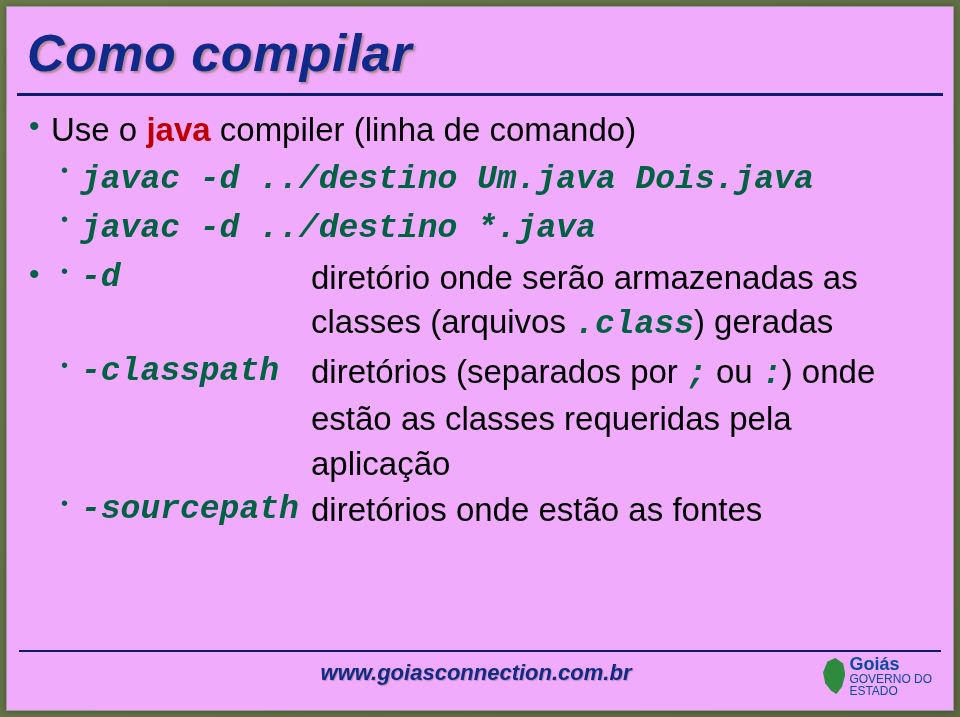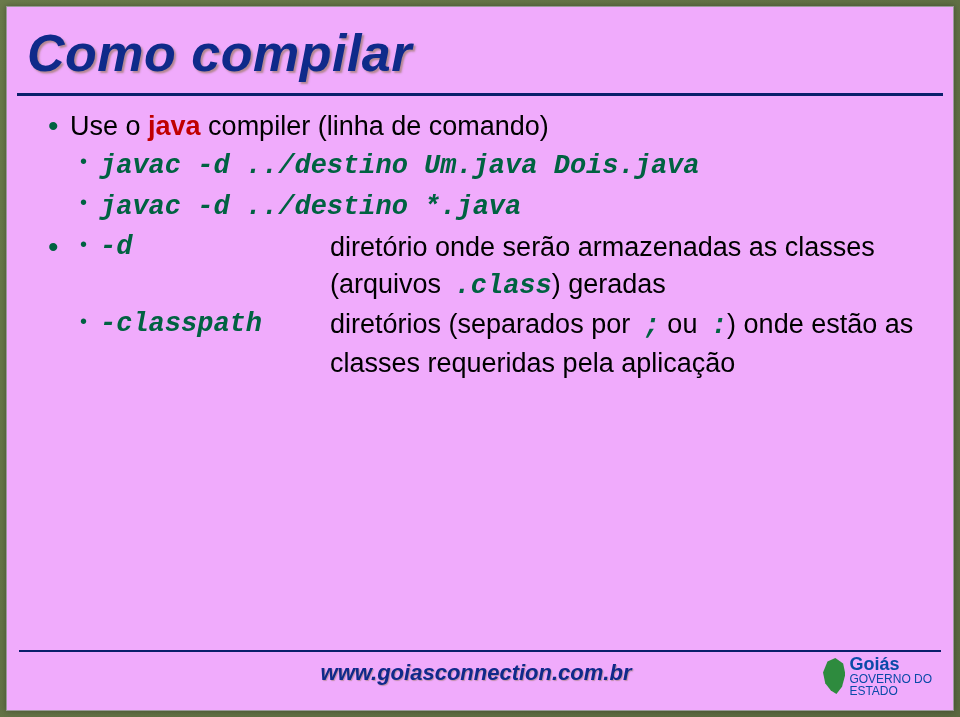--- a/index.html
+++ b/index.html
@@ -23,22 +23,22 @@
   }
   .title {
     font-size: 52px;
     font-weight: 900;
     font-style: italic;
     color: #0f2a8a;
     text-shadow: 2px 2px 2px rgba(120,100,40,0.5);
     letter-spacing: 0.5px;
   }
   .content {
-    padding: 12px 26px 0 35px;
-    font-size: 27px;
+    padding: 12px 26px 0 16px;
+    font-size: 33px;
     color: #000;
   }
   ul { list-style: none; }
   .lv1 > li { padding-left: 28px; position: relative; margin-bottom: 4px; line-height: 1.35; }
   .lv1 > li::before {
     content: "•";
     position: absolute;
     left: 6px;
     top: 0;
     color: #006241;
@@ -54,21 +54,21 @@
     top: 2px;
     color: #006241;
     font-size: 20px;
     line-height: 1.3;
   }
   .java { color: #c00000; font-weight: bold; }
   .mono { font-family: "Courier New", monospace; font-weight: bold; font-style: italic; color: #006241; }
   .defrow { display: flex; align-items: flex-start; }
   .defterm { flex: 0 0 230px; }
   .defdesc { flex: 1; }
-  .monoin { font-family: "Courier New", monospace; font-weight: bold; font-style: italic; color: #006241; margin-left: 6px; }
+  .monoin { font-family: "Courier New", monospace; font-weight: bold; font-style: italic; color: #006241; }
   .footer {
     position: absolute;
     bottom: 10px;
     left: 0; right: 0;
     height: 50px;
   }
   .footer-line {
     position: absolute;
     left: 12px; right: 12px;
     top: 0;
@@ -129,20 +129,24 @@
             <span class="defdesc">
               <span>diretório onde serão armazenadas as classes (arquivos </span><span class="monoin">.class</span><span>) geradas</span>
             </span>
           </li>
           <li class="defrow">
             <span class="defterm mono">-classpath</span>
             <span class="defdesc">
               <span>diretórios (separados por </span><span class="monoin">;</span><span> ou </span><span class="monoin">:</span><span>) onde estão as classes requeridas pela aplicação</span>
             </span>
           </li>
+          <li class="defrow">
+            <span class="defterm mono">-sourcepath</span>
+            <span class="defdesc">diretórios onde estão as fontes</span>
+          </li>
         </ul>
       </li>
     </ul>
   </div>
 
   <div class="footer">
     <div class="footer-line"></div>
     <div class="footer-url">www.goiasconnection.com.br</div>
     <div class="logo">
       <div class="logo-map"></div>

